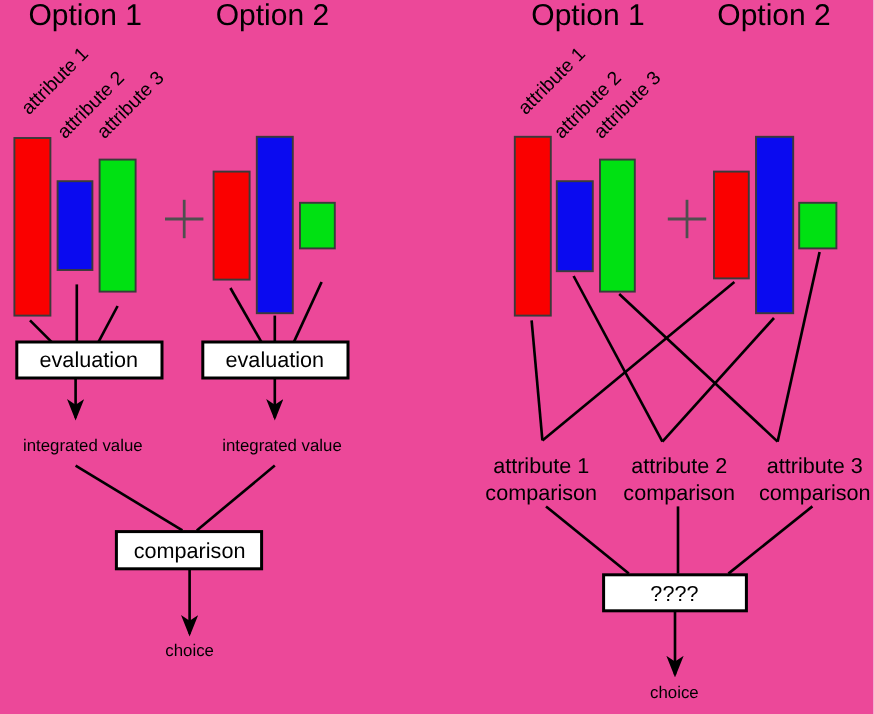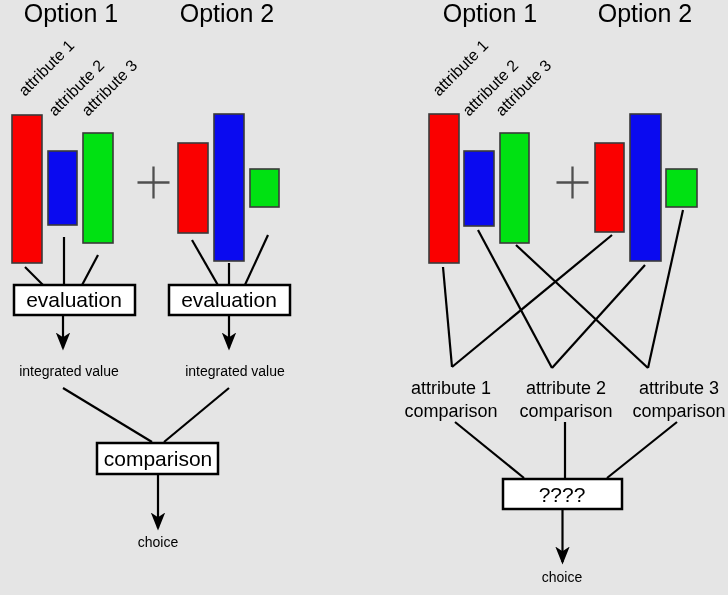--- a/index.html
+++ b/index.html
@@ -1,24 +1,24 @@
 <!DOCTYPE html>
 <html><head>
 <meta charset="utf-8">
 <style>
   html,body{margin:0;padding:0;background:#fff;}
   .stage{
-    position:relative;width:728px;height:595px;background:#e5e5e5;
+    position:relative;width:728px;height:595px;background:#ec4899;
     font-family:"Liberation Sans", sans-serif;color:#000;overflow:hidden;
   }
   .stage svg{position:absolute;left:0;top:0;}
   .txt{position:absolute;white-space:nowrap;color:#000;}
   .center{transform:translateX(-50%);}
   .title{font-size:25px;top:0;line-height:26px;}
-  .boxlabel{font-size:21px;line-height:20px;}
+  .boxlabel{font-size:18px;line-height:20px;}
   .plain{font-size:14px;line-height:19px;}
   .rot{
     font-size:16px;line-height:16px;height:16px;
     transform-origin:0 100%;transform:rotate(-45deg);
   }
   .complabel{
     font-size:18px;line-height:23px;text-align:center;top:377px;
     transform:translateX(-50%);
   }
   .bar{stroke:#3a3a3a;stroke-width:1.6;}

